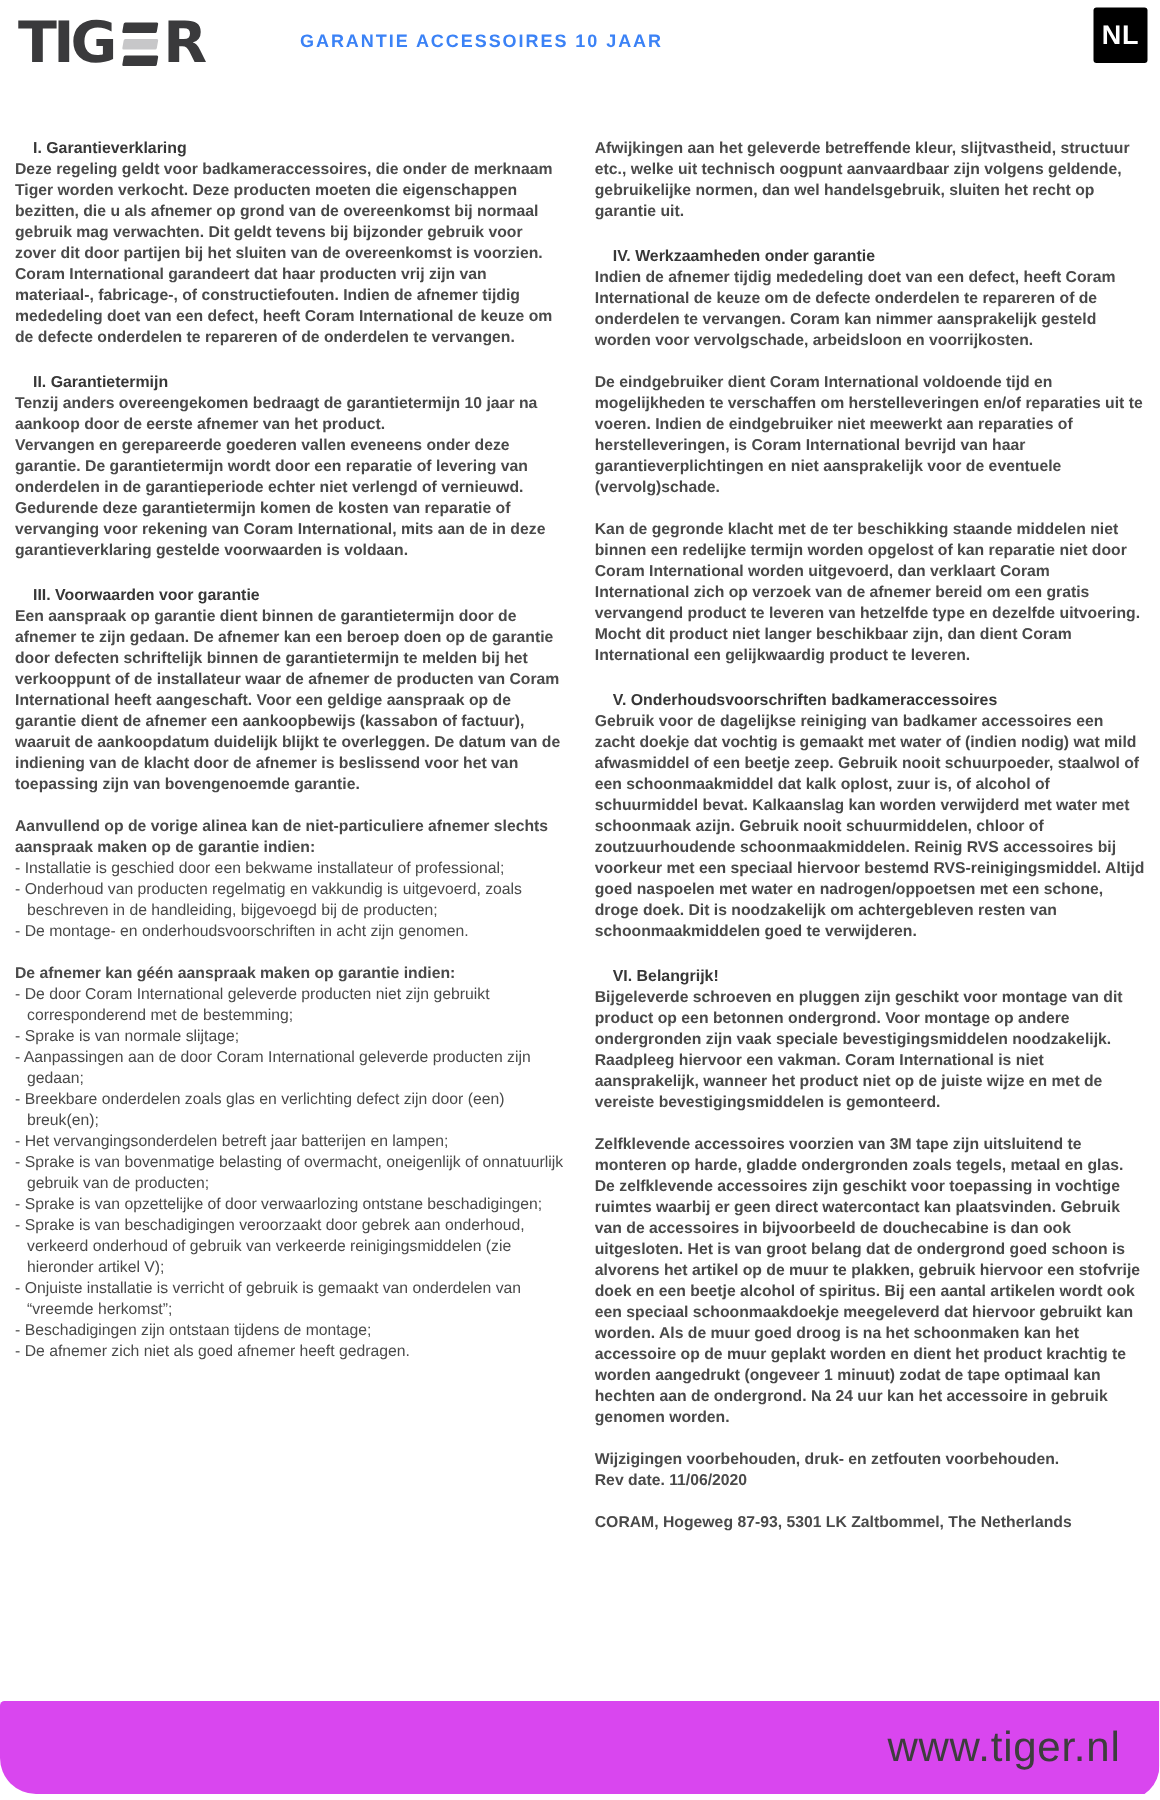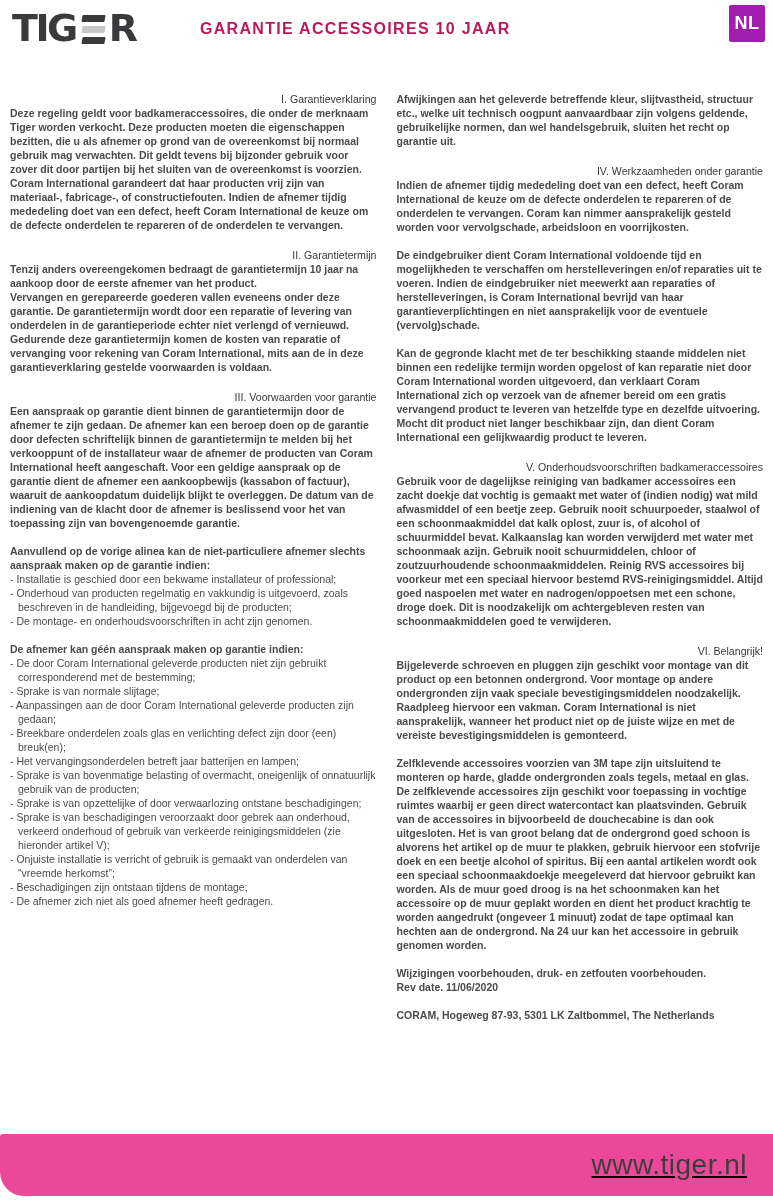--- a/index.html
+++ b/index.html
@@ -6,20 +6,21 @@
   body {
     width: 773px; height: 1200px;
     font-family: "Liberation Sans", sans-serif;
     -webkit-font-smoothing: antialiased;
   }
   .page {
     position: relative;
     width: 773px; height: 1200px;
     background: #ffffff;
     overflow: hidden;
+    border-radius: 23px;
   }
 
   
   .header { position: relative; height: 48px; padding: 8px 0 0 12px; }
   .logo { display: flex; align-items: center; height: 40px; }
   .logo-word {
     font-family: "DejaVu Sans", sans-serif;
     font-weight: 900; font-size: 38px; line-height: 38px;
     letter-spacing: -2.5px; color: #3a3a3c;
   }
@@ -27,42 +28,42 @@
     display: inline-flex; flex-direction: column; gap: 4px;
     margin: 2px 4px 0 6px;
   }
   .logo-ebars i {
     display: block; width: 23px; height: 7px;
     background: #3a3a3c; transform: skewX(-10deg); border-radius: 1px;
   }
   .logo-ebars i.mid { background: #c7c7c9; }
   .doc-title {
     position: absolute; left: 200px; top: 20px; margin: 0;
-    font-size: 16px; font-weight: 700; letter-spacing: 1.3px;
-    color: #be185d; white-space: nowrap;
+    font-size: 12px; font-weight: 700; letter-spacing: 1.3px;
+    color: #3b82f6; white-space: nowrap;
   }
   .lang-badge {
     position: absolute; top: 5px; right: 8px;
     width: 36px; height: 37px; border-radius: 2px;
     display: flex; align-items: center; justify-content: center;
     color: #ffffff; font-weight: 700; font-size: 18px; letter-spacing: 0.5px;
   }
 
   
   .columns {
     display: flex; gap: 20px;
     margin-top: 36px; padding: 0 10px;
     color: #4a4a4a;
     font-size: 10.5px; line-height: 14px;
   }
   .col { flex: 1 1 0; min-width: 0; }
   .block-heading {
-    margin: 16px 0 0 0;
+    margin: 16px 0 0 12px;
     font-size: 10.6px; line-height: 14px;
-    font-weight: 400; color: #373737; text-align: right;
+    font-weight: 700; color: #373737;
   }
   .col > :first-child { margin-top: 0; }
   .block-para { margin: 0 0 14px 0; white-space: pre-wrap; font-weight: bold; }
   .block-para.tight { margin-bottom: 0; }
   .block-list { list-style: none; margin: 0 0 14px 0; padding: 0; }
   .block-list li { padding-left: 8px; text-indent: -8px; }
   .block-list li::before { content: "- "; }
 
   
   .footer-bar {
@@ -85,21 +86,21 @@
     <div class="logo">
       <span class="logo-word">TIG</span>
       <span class="logo-ebars">
           <i></i>
           <i class="mid"></i>
           <i></i>
         </span>
       <span class="logo-word">R</span>
     </div>
     <h1 class="doc-title">GARANTIE ACCESSOIRES 10 JAAR</h1>
-    <div class="lang-badge" style="background: #a21caf;">NL</div>
+    <div class="lang-badge" style="background: #000000;">NL</div>
   </header>
 
   <main class="columns">
     <div class="col" id="col-left">
         <h2 class="block-heading">I. Garantieverklaring</h2>
         <p class="block-para">Deze regeling geldt voor badkameraccessoires, die onder de merknaam Tiger worden verkocht. Deze producten moeten die eigenschappen bezitten, die u als afnemer op grond van de overeenkomst bij normaal gebruik mag verwachten. Dit geldt tevens bij bijzonder gebruik voor zover dit door partijen bij het sluiten van de overeenkomst is voorzien. Coram International garandeert dat haar producten vrij zijn van materiaal-, fabricage-, of constructiefouten. Indien de afnemer tijdig mededeling doet van een defect, heeft Coram International de keuze om de defecte onderdelen te repareren of de onderdelen te vervangen.</p>
         <h2 class="block-heading">II. Garantietermijn</h2>
         <p class="block-para">Tenzij anders overeengekomen bedraagt de garantietermijn 10 jaar na aankoop door de eerste afnemer van het product.
 Vervangen en gerepareerde goederen vallen eveneens onder deze garantie. De garantietermijn wordt door een reparatie of levering van onderdelen in de garantieperiode echter niet verlengd of vernieuwd.
 Gedurende deze garantietermijn komen de kosten van reparatie of vervanging voor rekening van Coram International, mits aan de in deze garantieverklaring gestelde voorwaarden is voldaan.</p>
@@ -136,17 +137,17 @@
         <p class="block-para">Gebruik voor de dagelijkse reiniging van badkamer accessoires een zacht doekje dat vochtig is gemaakt met water of (indien nodig) wat mild afwasmiddel of een beetje zeep. Gebruik nooit schuurpoeder, staalwol of een schoonmaakmiddel dat kalk oplost, zuur is, of alcohol of schuurmiddel bevat. Kalkaanslag kan worden verwijderd met water met schoonmaak azijn. Gebruik nooit schuurmiddelen, chloor of zoutzuurhoudende schoonmaakmiddelen. Reinig RVS accessoires bij voorkeur met een speciaal hiervoor bestemd RVS-reinigingsmiddel. Altijd goed naspoelen met water en nadrogen/oppoetsen met een schone, droge doek. Dit is noodzakelijk om achtergebleven resten van schoonmaakmiddelen goed te verwijderen.</p>
         <h2 class="block-heading">VI. Belangrijk!</h2>
         <p class="block-para">Bijgeleverde schroeven en pluggen zijn geschikt voor montage van dit product op een betonnen ondergrond. Voor montage op andere ondergronden zijn vaak speciale bevestigingsmiddelen noodzakelijk. Raadpleeg hiervoor een vakman. Coram International is niet aansprakelijk, wanneer het product niet op de juiste wijze en met de vereiste bevestigingsmiddelen is gemonteerd.</p>
         <p class="block-para">Zelfklevende accessoires voorzien van 3M tape zijn uitsluitend te monteren op harde, gladde ondergronden zoals tegels, metaal en glas. De zelfklevende accessoires zijn geschikt voor toepassing in vochtige ruimtes waarbij er geen direct watercontact kan plaatsvinden. Gebruik van de accessoires in bijvoorbeeld de douchecabine is dan ook uitgesloten. Het is van groot belang dat de ondergrond goed schoon is alvorens het artikel op de muur te plakken, gebruik hiervoor een stofvrije doek en een beetje alcohol of spiritus. Bij een aantal artikelen wordt ook een speciaal schoonmaakdoekje meegeleverd dat hiervoor gebruikt kan worden. Als de muur goed droog is na het schoonmaken kan het accessoire op de muur geplakt worden en dient het product krachtig te worden aangedrukt (ongeveer 1 minuut) zodat de tape optimaal kan hechten aan de ondergrond. Na 24 uur kan het accessoire in gebruik genomen worden.</p>
         <p class="block-para">Wijzigingen voorbehouden, druk- en zetfouten voorbehouden.
 Rev date. 11/06/2020</p>
         <p class="block-para">CORAM, Hogeweg 87-93, 5301 LK Zaltbommel, The Netherlands</p>
       </div>
   </main>
 
-  <footer class="footer-bar" style="background: #ec4899; text-decoration: underline;">
+  <footer class="footer-bar" style="background: #d946ef;">
     <a class="footer-site" href="#">www.tiger.nl</a>
   </footer>
 
 </div>
 
 </body></html>

